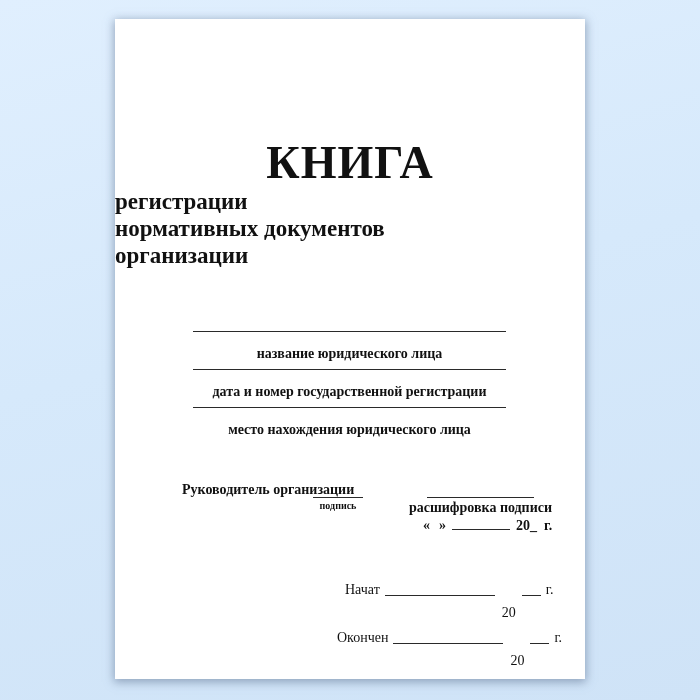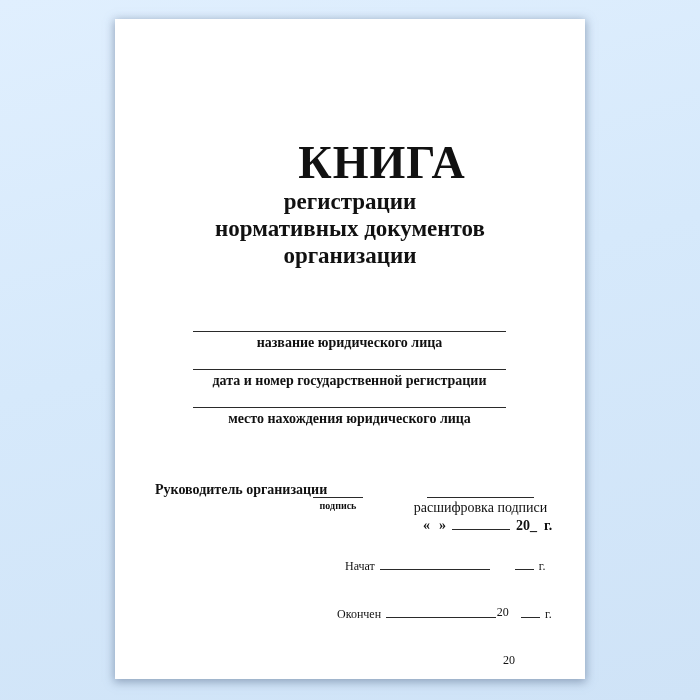--- a/index.html
+++ b/index.html
@@ -27,55 +27,54 @@
   .title {
     position: absolute;
     top: 121px;
     left: 0;
     width: 100%;
     text-align: center;
     font-size: 46px;
     line-height: 1;
     font-weight: bold;
     letter-spacing: 1px;
-    padding-left: 32px;
   }
   .subtitle {
     position: absolute;
     top: 169px;
     left: 0;
     width: 100%;
-    text-align: center;
+    text-align: left;
     font-size: 23px;
     line-height: 27px;
     font-weight: bold;
   }
   .field {
     position: absolute;
     left: 78px;
     width: 313px;
     text-align: center;
   }
   .field .rule {
     height: 0;
     border-top: 1px solid #2a2a2a;
   }
   .field .caption {
-    margin-top: 3px;
+    margin-top: 14px;
     font-size: 14px;
     line-height: 16px;
     font-weight: bold;
   }
   .f1 { top: 312px; }
   .f2 { top: 350px; }
   .f3 { top: 388px; }
 
   .sig-label {
     position: absolute;
-    left: 40px;
+    left: 67px;
     top: 463px;
     font-size: 14px;
     font-weight: bold;
     white-space: nowrap;
   }
   .sig-line-short {
     position: absolute;
     left: 198px;
     top: 463px;
     width: 50px;
@@ -99,21 +98,21 @@
     font-size: 10px;
     font-weight: bold;
   }
   .sig-caption-name {
     position: absolute;
     left: 289px;
     top: 481px;
     width: 153px;
     text-align: center;
     font-size: 14px;
-    font-weight: normal;
+    font-weight: bold;
   }
   .date-row {
     position: absolute;
     left: 308px;
     top: 499px;
     font-size: 14px;
     font-weight: bold;
     display: flex;
     align-items: baseline;
     white-space: nowrap;
@@ -124,23 +123,23 @@
   .date-row .suffix  { margin-left: 7px; }
 
   .ul {
     display: inline-block;
     border-bottom: 1px solid #2a2a2a;
     height: 10px;
   }
 
   .reg-row {
     position: absolute;
-    font-size: 12px;
+    font-size: 14px;
     display: flex;
-    align-items: flex-start;
+    align-items: center;
     white-space: nowrap;
   }
   .start-row  { left: 230px; top: 540px; }
   .finish-row { left: 222px; top: 588px; }
   .reg-row .line-main { margin-left: 5px; width: 110px; }
   .reg-row .year      { margin-left: 7px; margin-top: 46px; }
   .reg-row .line-year { margin-left: 6px; width: 19px; }
   .reg-row .suffix    { margin-left: 5px; }
 </style>
 </head>

